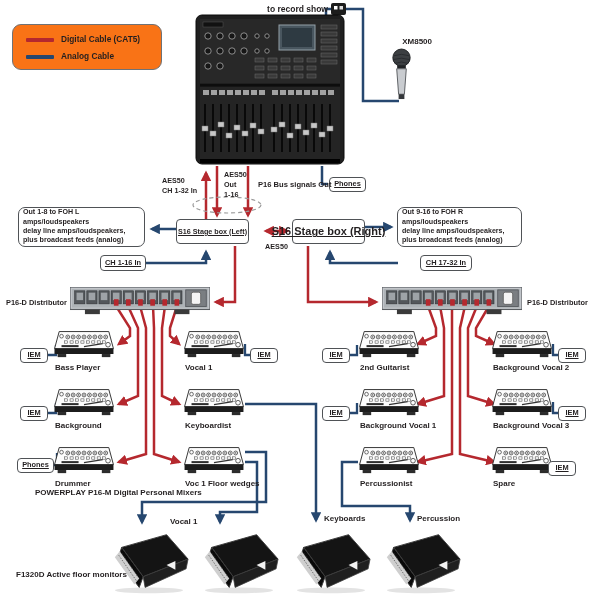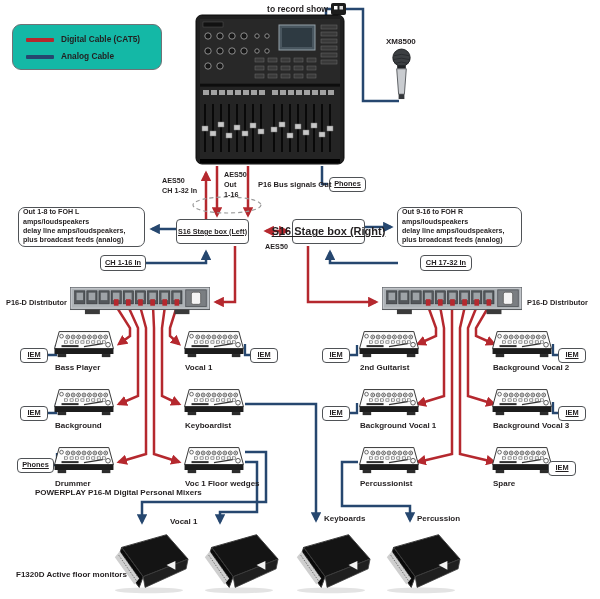--- a/index.html
+++ b/index.html
@@ -8,21 +8,21 @@
   svg.layer{position:absolute;left:0;top:0;}
   .lbl{position:absolute;font:bold 8px/1.2 "Liberation Sans",sans-serif;color:#231f20;white-space:nowrap;}
   .lbl.small{font-size:7.2px;}
   .box{position:absolute;background:#fff;border:1.3px solid #4f5256;border-radius:4px;
        display:flex;align-items:center;justify-content:center;
        font:bold 7.4px/1.1 "Liberation Sans",sans-serif;color:#231f20;box-sizing:border-box;white-space:nowrap;text-decoration:underline;}
   .bigbox{position:absolute;background:#fff;border:1.3px solid #4f5256;border-radius:7px;
        padding:3px 4px;display:flex;flex-direction:column;justify-content:center;
        font:bold 7.1px/1.32 "Liberation Sans",sans-serif;color:#231f20;box-sizing:border-box;}
   .legend{position:absolute;left:12px;top:24px;width:150px;height:46px;border:1.6px solid #6f7276;
-       border-radius:9px;background:#14b8a6;box-sizing:border-box;}
+       border-radius:9px;background:#f97316;box-sizing:border-box;}
   .legend .sw{position:absolute;left:13px;width:28px;height:3.5px;border-radius:1px;}
   .legend .tx{position:absolute;left:48px;font:bold 8.3px "Liberation Sans",sans-serif;}
   .dev{position:absolute;}
 </style>
 </head>
 <body>
 
 <div id="app">
 
 <svg width="0" height="0" style="position:absolute">
@@ -260,21 +260,21 @@
   <div class="sw" style="top:13px;background:#b5282e"></div>
   <div class="tx" style="top:9px">Digital Cable (CAT5)</div>
   <div class="sw" style="top:30px;background:#26476f"></div>
   <div class="tx" style="top:26px">Analog Cable</div>
 </div>
 
 <div class="lbl" style="left:238px;top:4px;width:90px;text-align:right;font-size:8.5px">to record show</div>
 <svg class="dev" style="left:195px;top:14px" width="150" height="152">
       <use href="#sym-console"></use>
     </svg>
-<div class="lbl" style="left:386px;top:37px;width:46px;text-align:left;font-size:8px">XM8500</div>
+<div class="lbl" style="left:386px;top:37px;width:46px;text-align:right;font-size:8px">XM8500</div>
 <svg class="dev" style="left:389px;top:48px" width="25" height="54">
       <use href="#sym-mic"></use>
     </svg>
 <div class="box" style="left:329px;top:177px;width:37px;height:15px">Phones</div>
 
 <div class="lbl small" style="left:162px;top:177px">AES50</div>
 <div class="lbl small" style="left:162px;top:187px">CH 1-32 In</div>
 <div class="lbl small" style="left:224px;top:171px">AES50</div>
 <div class="lbl small" style="left:224px;top:181px">Out</div>
 <div class="lbl small" style="left:224px;top:191px">1-16</div>

